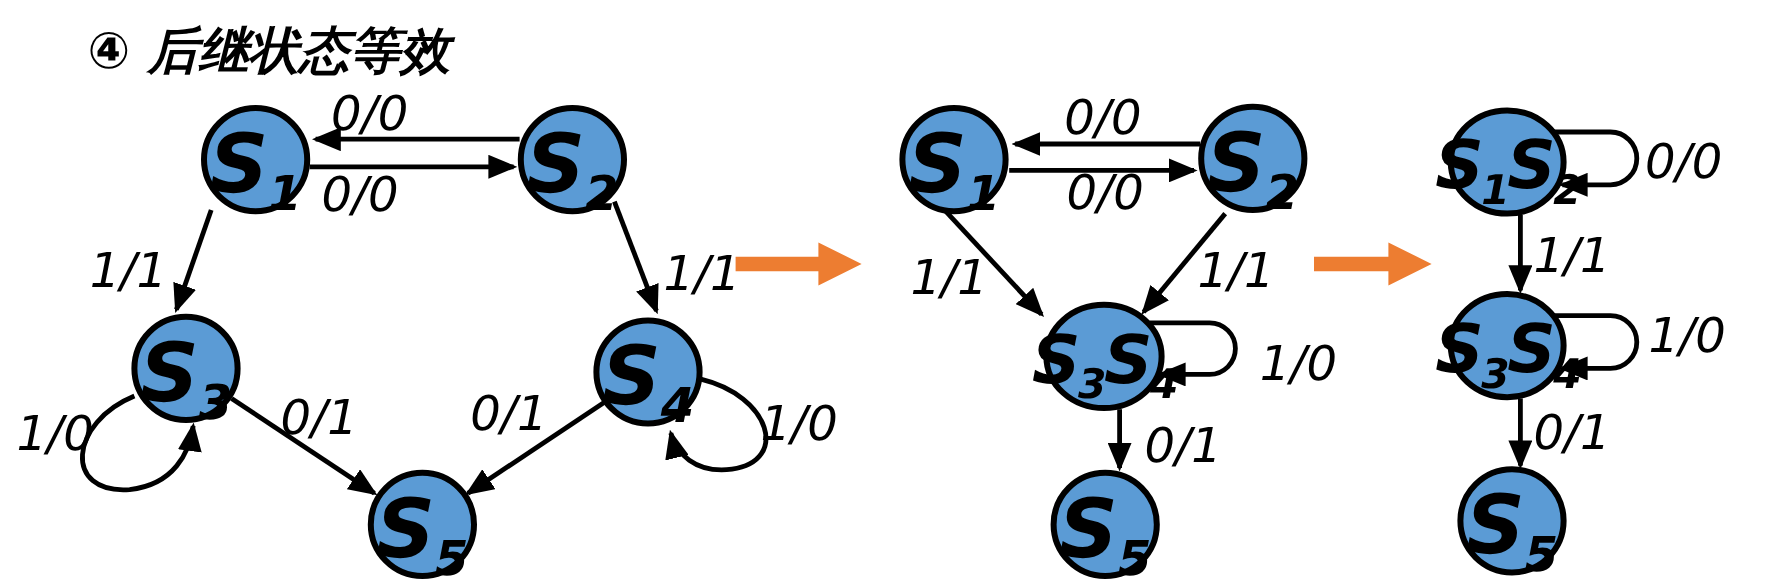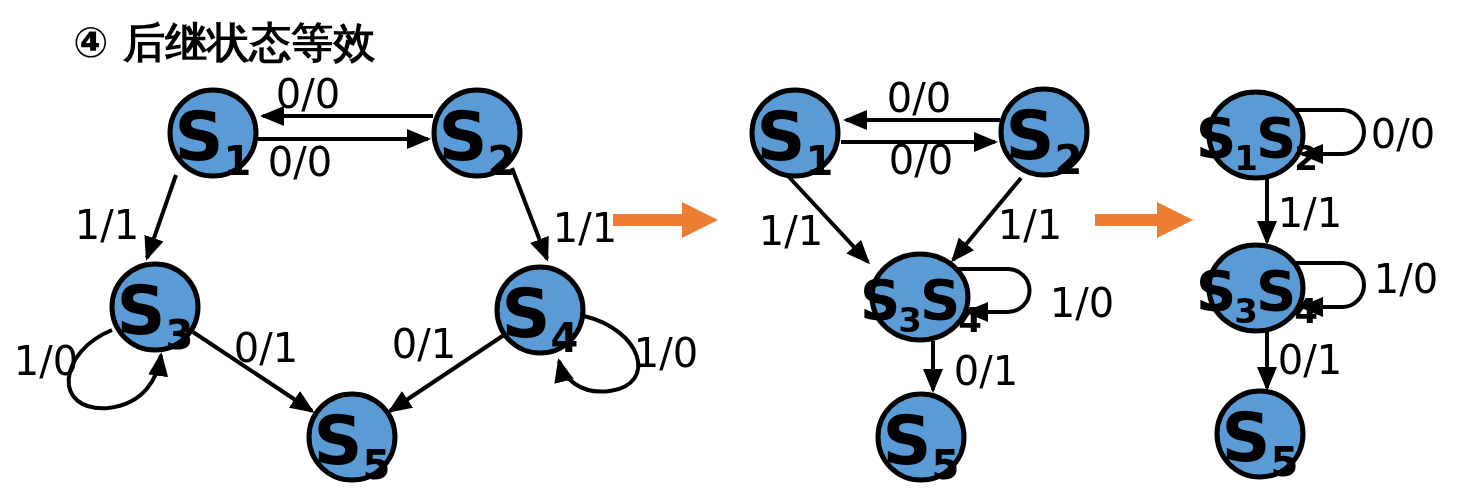--- a/index.html
+++ b/index.html
@@ -7,20 +7,21 @@
     padding: 0;
     background: var(--bg, #FFFFFF);
     font-family: "DejaVu Sans", sans-serif;
   }
   .canvas {
     position: relative;
     width: 1480px;
     height: 490px;
     background: var(--bg, #FFFFFF);
     overflow: hidden;
+    font-style: italic;
   }
   svg { display: block; }
   .title-text {
     font-size: 42px;
     font-weight: bold;
     fill: #000000;
   }
   .state-circle {
     fill: var(--node-fill, #5B9BD5);
     stroke: var(--node-stroke, #000000);

